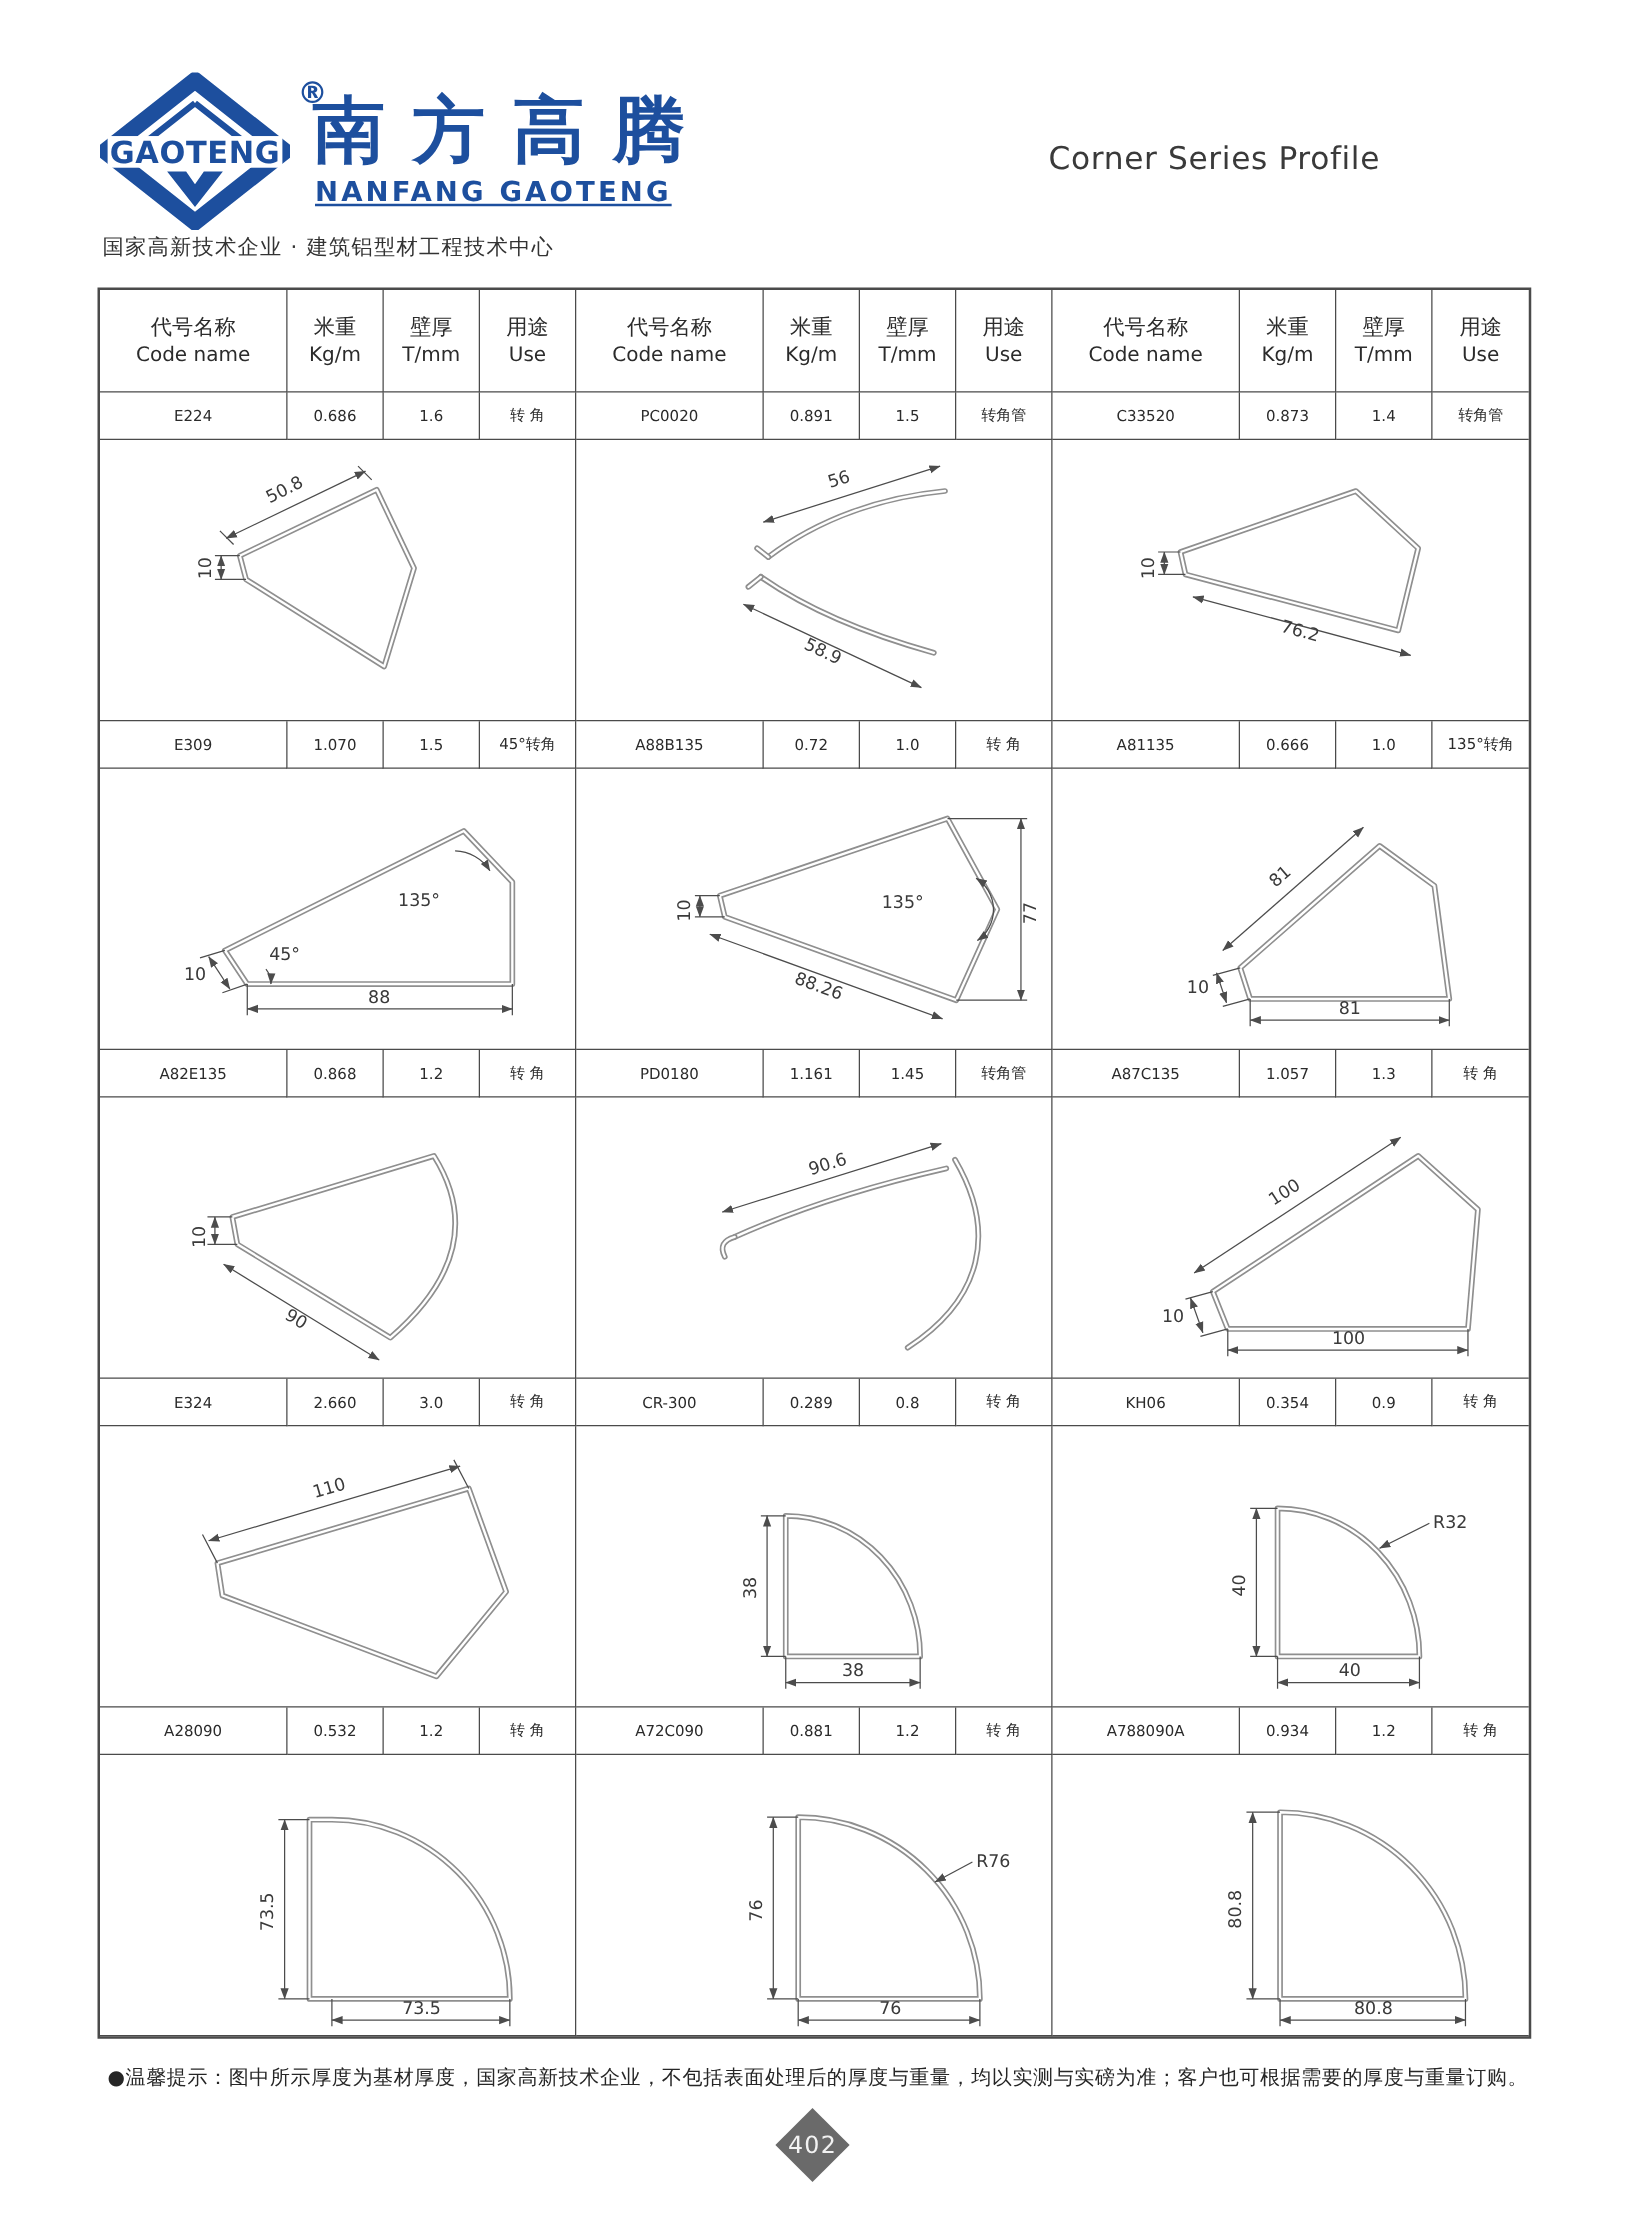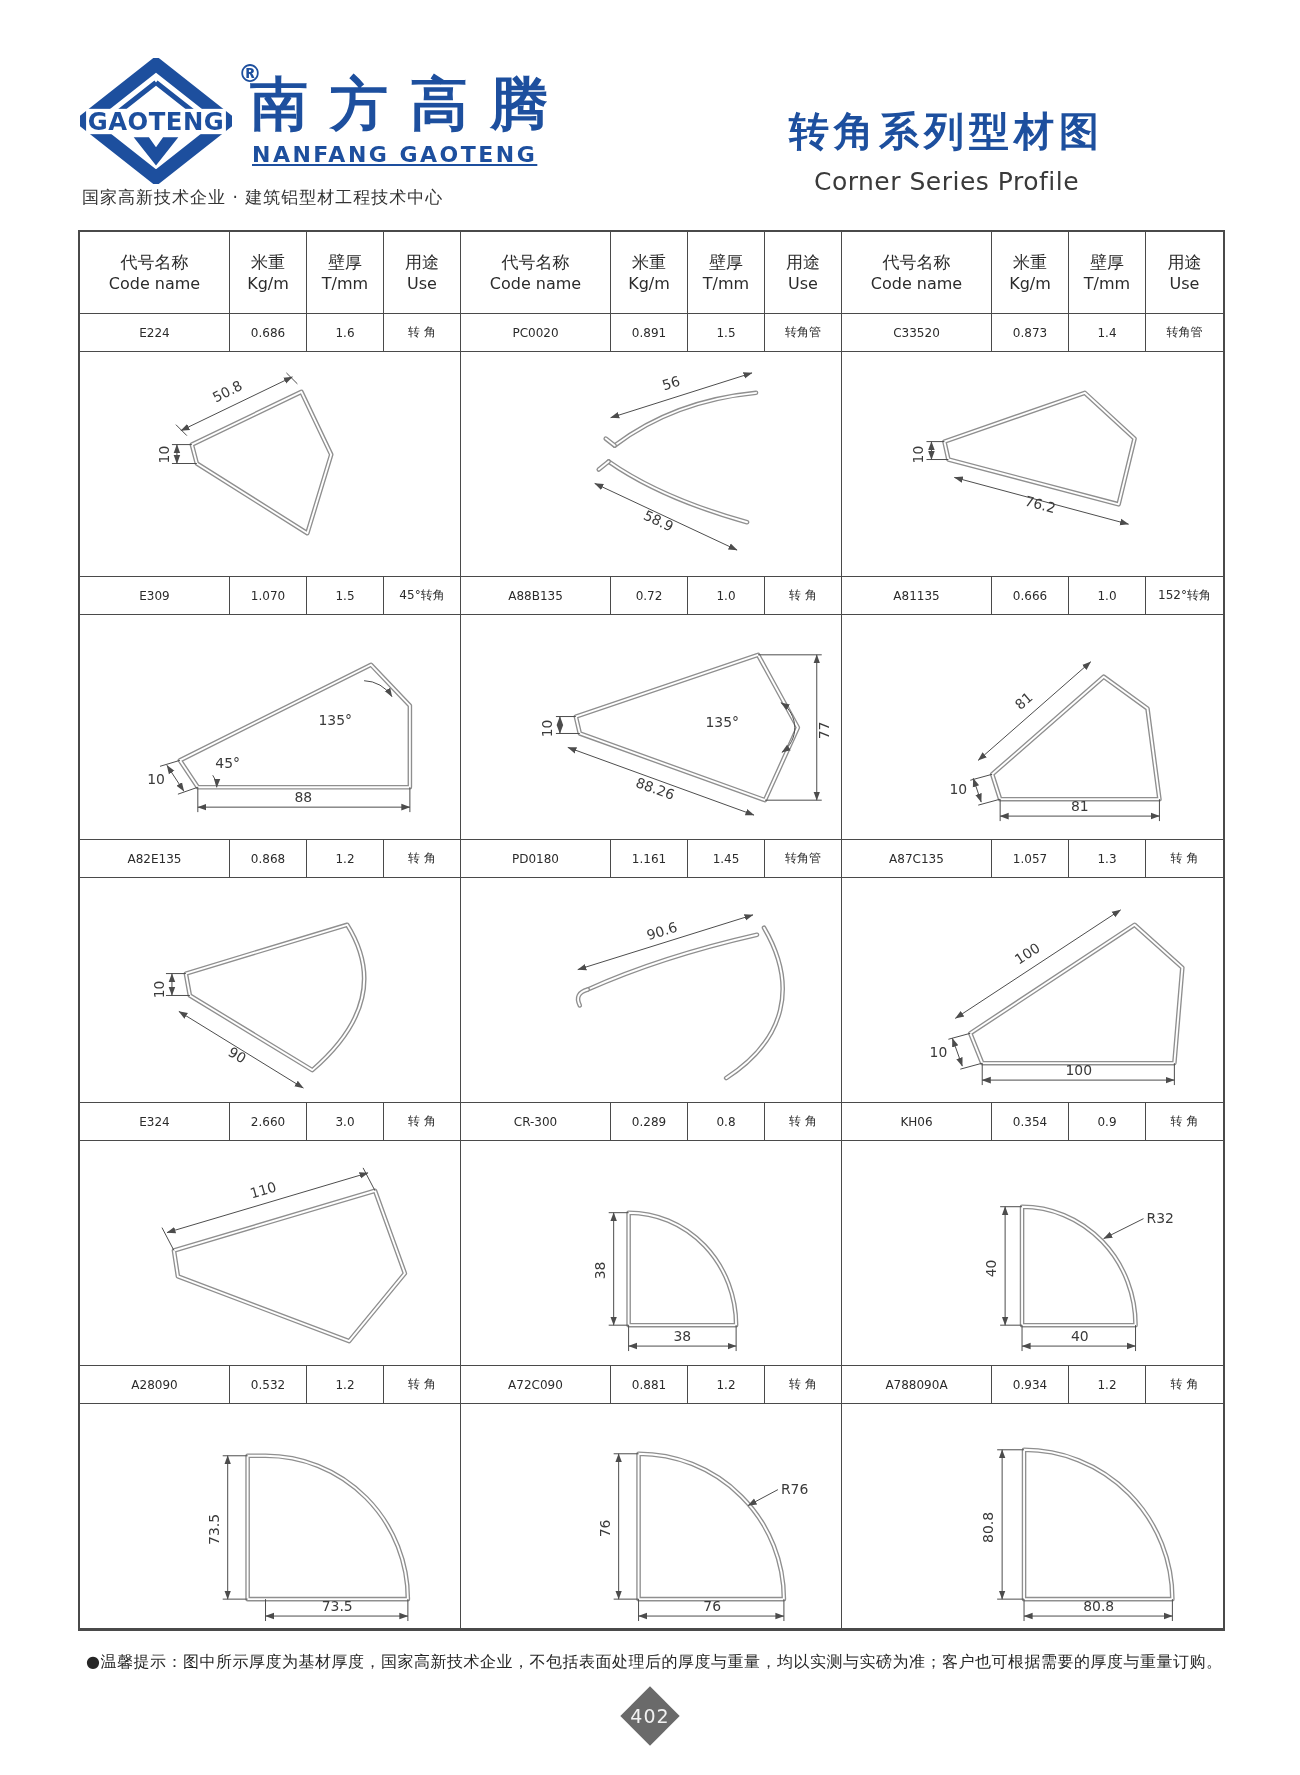--- a/index.html
+++ b/index.html
@@ -63,21 +63,20 @@
   <path d="M75,22 L122,59 M75,22 L28,59" fill="none" stroke="#1d4f9e" stroke-width="5"></path>
   <rect x="6" y="48" width="138" height="25" fill="#ffffff"></rect>
   <path d="M53,76 L75,104 L97,76 L82,76 L75,86 L68,76 Z" fill="#1d4f9e"></path>
   <text x="75" y="69" text-anchor="middle" font-size="24" font-weight="bold" fill="#1d4f9e" letter-spacing="0.5">GAOTENG</text>
 </svg>
 <div class="reg-mark">®</div>
 <div class="brand-cn">南方高腾</div>
 <div class="brand-en">NANFANG GAOTENG</div>
 <div class="tagline">国家高新技术企业 · 建筑铝型材工程技术中心</div>
 <div class="title-block">
-  <div class="title-cn">转角系列型材图</div>
   <div class="title-en">Corner Series Profile</div>
 </div>
 
 <div class="tbl">
 
   <div class="cell">
       <div class="hcn">代号名称</div>
       <div class="hen">Code name</div>
     </div>
   <div class="cell">
@@ -229,21 +228,21 @@
   <div class="cell">
       <div class="dval">A81135</div>
     </div>
   <div class="cell">
       <div class="dval">0.666</div>
     </div>
   <div class="cell">
       <div class="dval">1.0</div>
     </div>
   <div class="cell lc">
-      <div class="dval">152°转角</div>
+      <div class="dval">135°转角</div>
     </div>
 
   <div class="cell draw">
     <svg viewBox="0 0 381 225">
       <path class="w1" d="M100,146 L292,50 L331,91 L331,173 L118,173 Z"></path>
       <path class="w2" d="M100,146 L292,50 L331,91 L331,173 L118,173 Z"></path>
       <path class="dl" d="M285,66 A34,34 0 0 1 313,82" marker-end="url(#arw)"></path>
       <text class="dt" transform="translate(256,110)">135°</text>
       <path class="dl" d="M133,161 A18,18 0 0 1 137,173" marker-end="url(#arw)"></path>
       <text class="dt" transform="translate(148,154)">45°</text>

